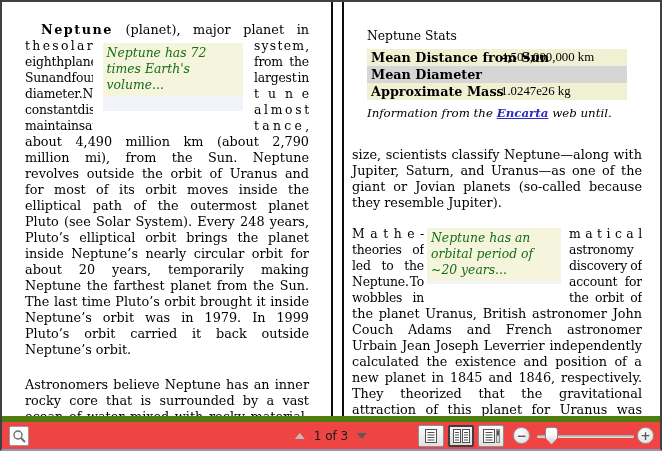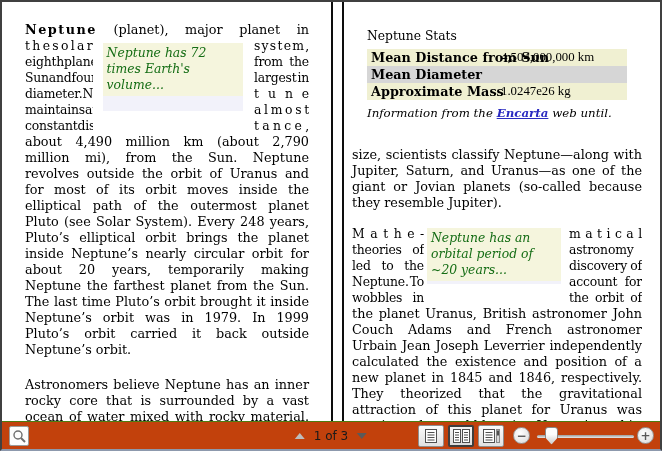--- a/index.html
+++ b/index.html
@@ -8,21 +8,21 @@
     font-family:"DejaVu Serif", serif; color:#000; overflow:hidden; }
   .pages { position:absolute; left:0; right:0; top:0; bottom:27px; display:flex; overflow:hidden; background:#fff; }
   .page { box-sizing:border-box; overflow:hidden; }
   .page-left { width:331px; border-right:2px solid #0d0d0d; padding:20px 22px 0 23px; }
   .fold-gap { width:9px; background:#fff; }
   .page-right { flex:1; border-left:2px solid #0d0d0d; padding:22px 18px 0 8px; }
 
   .body-text { font-size:12.8px; line-height:16px; text-align:justify; }
   .title-line { font-size:12.8px; line-height:16px; height:16px; overflow:hidden;
     text-align:justify; text-align-last:justify; white-space:nowrap; }
-  .title-bold { font-weight:bold; letter-spacing:1.5px; }
+  .title-bold { font-weight:bold; letter-spacing:1.5px;margin-left:16px; }
 
   .wrap-region { display:flex; }
   .wr1 { height:96px; }
   .wr2 { height:80px; margin-top:15px; }
   .wcol { overflow:hidden; }
   .wcol-l1 { width:76px; }
   .wcol-r1 { width:55px; flex:none; }
   .wcol-l2 { width:72px; }
   .wcol-r2 { flex:1; }
   .wl { height:16px; line-height:16px; font-size:12.4px; overflow:hidden; letter-spacing:-0.2px; }
@@ -41,21 +41,21 @@
   .stats-row { display:flex; height:17px; line-height:17px; overflow:hidden; }
   .row-cream { background:#f0f0d2; }
   .row-gray { background:#d6d6d6;flex-direction:column; }
   .stats-label { font-weight:bold; width:130px; padding-left:4px; flex:none; white-space:nowrap; }
   .stats-value { flex:1; white-space:nowrap;font-family:Liberation Serif, serif; }
   .stats-caption { font-style:italic; font-size:11.8px; line-height:15px; margin-top:6px; }
   .encarta-link { color:#2a2ac0; font-weight:bold; text-decoration:underline; cursor:pointer; }
   .pr-para1 { margin-top:26px; }
 
   .toolbar { position:absolute; left:0; right:0; bottom:0; height:27px;
-    background:#c2410c; border-top:1px solid #4d7c0f; font-family:"DejaVu Sans", sans-serif;text-decoration:underline; }
+    background:#ef4444; border-top:6px solid #4d7c0f; font-family:"DejaVu Sans", sans-serif;text-decoration:underline; }
   .find-btn { position:absolute; left:7px; top:4px; width:20px; height:20px;
     background:#fdfdfd; border:1px solid #9a9a9a; border-radius:2px; padding:0;
     display:flex; align-items:center; justify-content:center; }
   .pagenav { position:absolute; left:50%; transform:translateX(-50%); top:0; height:100%;
     display:flex; align-items:center; gap:9px; }
   .tri { width:0; height:0; cursor:pointer; }
   .tri-up { border-left:5px solid transparent; border-right:5px solid transparent; border-bottom:6px solid #bdbdbd; }
   .tri-down { border-left:5px solid transparent; border-right:5px solid transparent; border-top:6px solid #5a5a5a; }
   .page-label { font-size:12px; color:#1a1a1a; }
   .right-controls { position:absolute; right:6px; top:0; height:100%; display:flex; align-items:center; }
@@ -104,26 +104,26 @@
           <div class="wl" data-justify="">
               <span>Sun</span>
               <span>and</span>
               <span>fourth</span>
             </div>
           <div class="wl" data-justify="">
               <span>diameter.</span>
               <span>Nep-</span>
             </div>
           <div class="wl" data-justify="">
+              <span>constant</span>
+              <span>dis-</span>
+            </div>
+          <div class="wl" data-justify="">
               <span>maintains</span>
               <span>an</span>
-            </div>
-          <div class="wl" data-justify="">
-              <span>constant</span>
-              <span>dis-</span>
             </div>
         </div>
         <div class="floater-outer f1">
           <div class="pull-quote">Neptune has 72 times Earth's volume...</div>
         </div>
         <div class="wcol wcol-r1">
           <div class="wl" data-justify="">
               <span>s</span>
               <span>y</span>
               <span>s</span>

